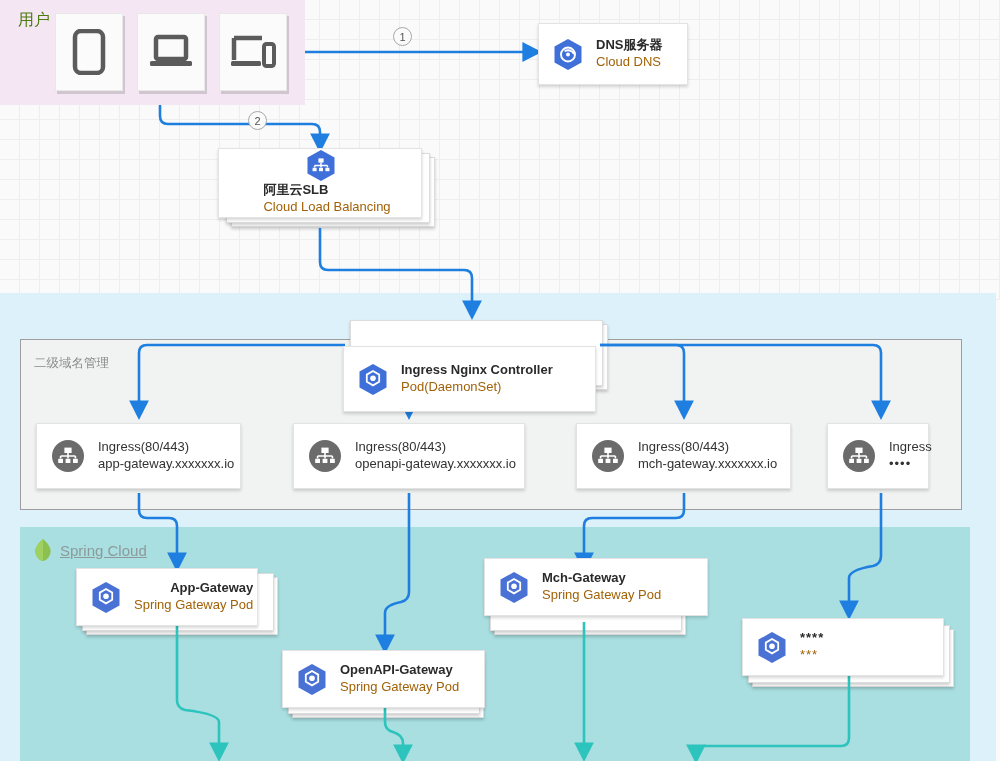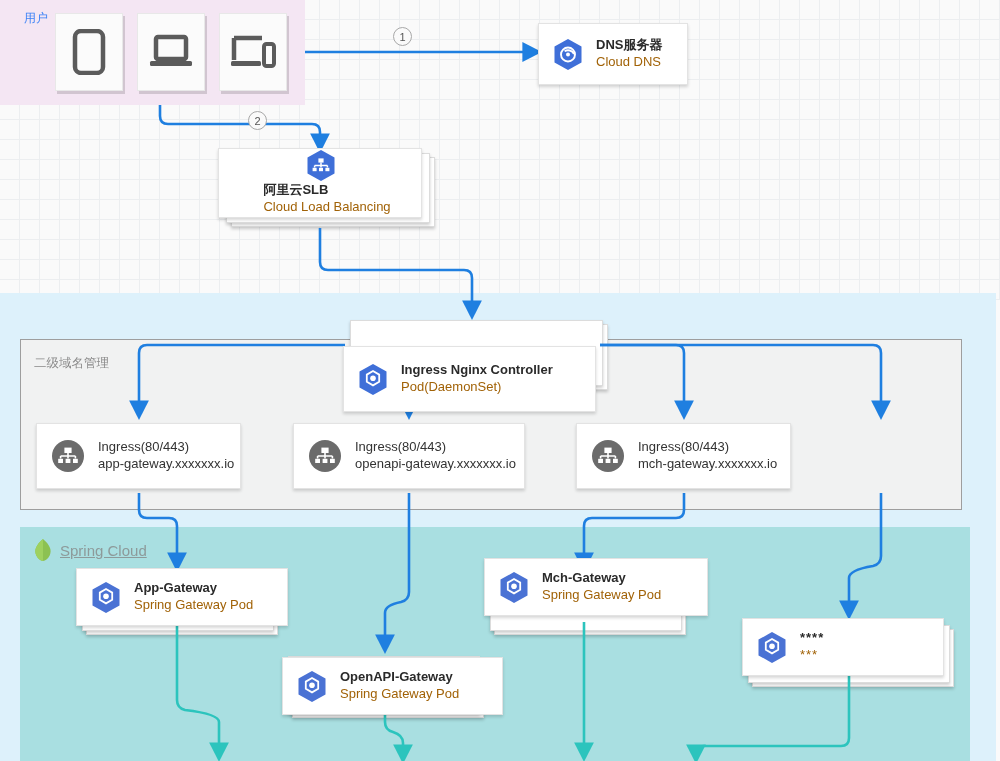--- a/index.html
+++ b/index.html
@@ -35,23 +35,23 @@
 
   
   .zone-user {
     position: absolute;
     left: 0; top: 0;
     width: 305px; height: 105px;
     background: #f4e6f3;
   }
   .zone-user-label {
     position: absolute;
-    left: 24px; top: 10px;
-    font-size: 12px;
-    color: #3b82f6;
+    left: 18px; top: 10px;
+    font-size: 16px;
+    color: #4d7c0f;
   }
   .zone-k8s {
     position: absolute;
     left: 0; top: 293px;
     width: 996px; height: 468px;
     background: #ddf1fb;
   }
   .zone-domain {
     position: absolute;
     left: 20px; top: 339px;
@@ -369,40 +369,56 @@
         <rect x="14.6" y="19.8" width="4.8" height="4.2" fill="#ffffff"></rect>
         <rect x="22" y="19.8" width="4.8" height="4.2" fill="#ffffff"></rect>
       </svg>
     </span>
     <span class="card-text">
       <span class="card-title">Ingress(80/443)</span>
       <span class="card-sub">mch-gateway.xxxxxxx.io</span>
     </span>
   </div>
 
+  <div class="card flat-title" style="left:827px; top:423px; width:102px; height:66px;">
+    <span class="card-icon">
+      <svg width="34" height="34" viewBox="0 0 34 34">
+        <circle cx="17" cy="17" r="16" fill="#6b6b6b"></circle>
+        <rect x="13.4" y="8.6" width="7.2" height="5.4" fill="#ffffff"></rect>
+        <path d="M17 14 V17 M9.6 17 H24.4 M9.6 17 V19.6 M17 17 V19.6 M24.4 17 V19.6" stroke="#ffffff" stroke-width="1.6" fill="none"></path>
+        <rect x="7.2" y="19.8" width="4.8" height="4.2" fill="#ffffff"></rect>
+        <rect x="14.6" y="19.8" width="4.8" height="4.2" fill="#ffffff"></rect>
+        <rect x="22" y="19.8" width="4.8" height="4.2" fill="#ffffff"></rect>
+      </svg>
+    </span>
+    <span class="card-text">
+      <span class="card-title">Ingress</span>
+      <span class="card-sub dots">••••</span>
+    </span>
+  </div>
 
   <div class="stack-sheet s2" style="left:86px; top:577px; width:192px; height:58px;"></div>
   <div class="stack-sheet" style="left:82px; top:573px; width:192px; height:58px;"></div>
-  <div class="card" style="left:76px; top:568px; width:212px; height:58px;">
+  <div class="card" style="left:76px; top:568px; width:182px; height:58px;text-align:right;">
     <span class="card-icon">
       <svg width="30" height="33" viewBox="0 0 30 33">
         <polygon points="15,1 28.5,8.6 28.5,24.4 15,32 1.5,24.4 1.5,8.6" fill="#4a72d4"></polygon>
         <polygon points="15,8 21.2,11.6 21.2,18.8 15,22.4 8.8,18.8 8.8,11.6" fill="none" stroke="#ffffff" stroke-width="1.8"></polygon>
         <circle cx="15" cy="15.2" r="2.8" fill="#ffffff"></circle>
       </svg>
     </span>
     <span class="card-text">
       <span class="card-title">App-Gateway</span>
       <span class="card-sub">Spring Gateway Pod</span>
     </span>
   </div>
 
   <div class="stack-sheet s2" style="left:292px; top:660px; width:192px; height:58px;"></div>
   <div class="stack-sheet" style="left:288px; top:656px; width:192px; height:58px;"></div>
-  <div class="card" style="left:282px; top:650px; width:221px; height:58px;margin-top:7px;">
+  <div class="card" style="left:282px; top:650px; width:203px; height:58px;">
     <span class="card-icon">
       <svg width="30" height="33" viewBox="0 0 30 33">
         <polygon points="15,1 28.5,8.6 28.5,24.4 15,32 1.5,24.4 1.5,8.6" fill="#4a72d4"></polygon>
         <polygon points="15,8 21.2,11.6 21.2,18.8 15,22.4 8.8,18.8 8.8,11.6" fill="none" stroke="#ffffff" stroke-width="1.8"></polygon>
         <circle cx="15" cy="15.2" r="2.8" fill="#ffffff"></circle>
       </svg>
     </span>
     <span class="card-text">
       <span class="card-title">OpenAPI-Gateway</span>
       <span class="card-sub">Spring Gateway Pod</span>

